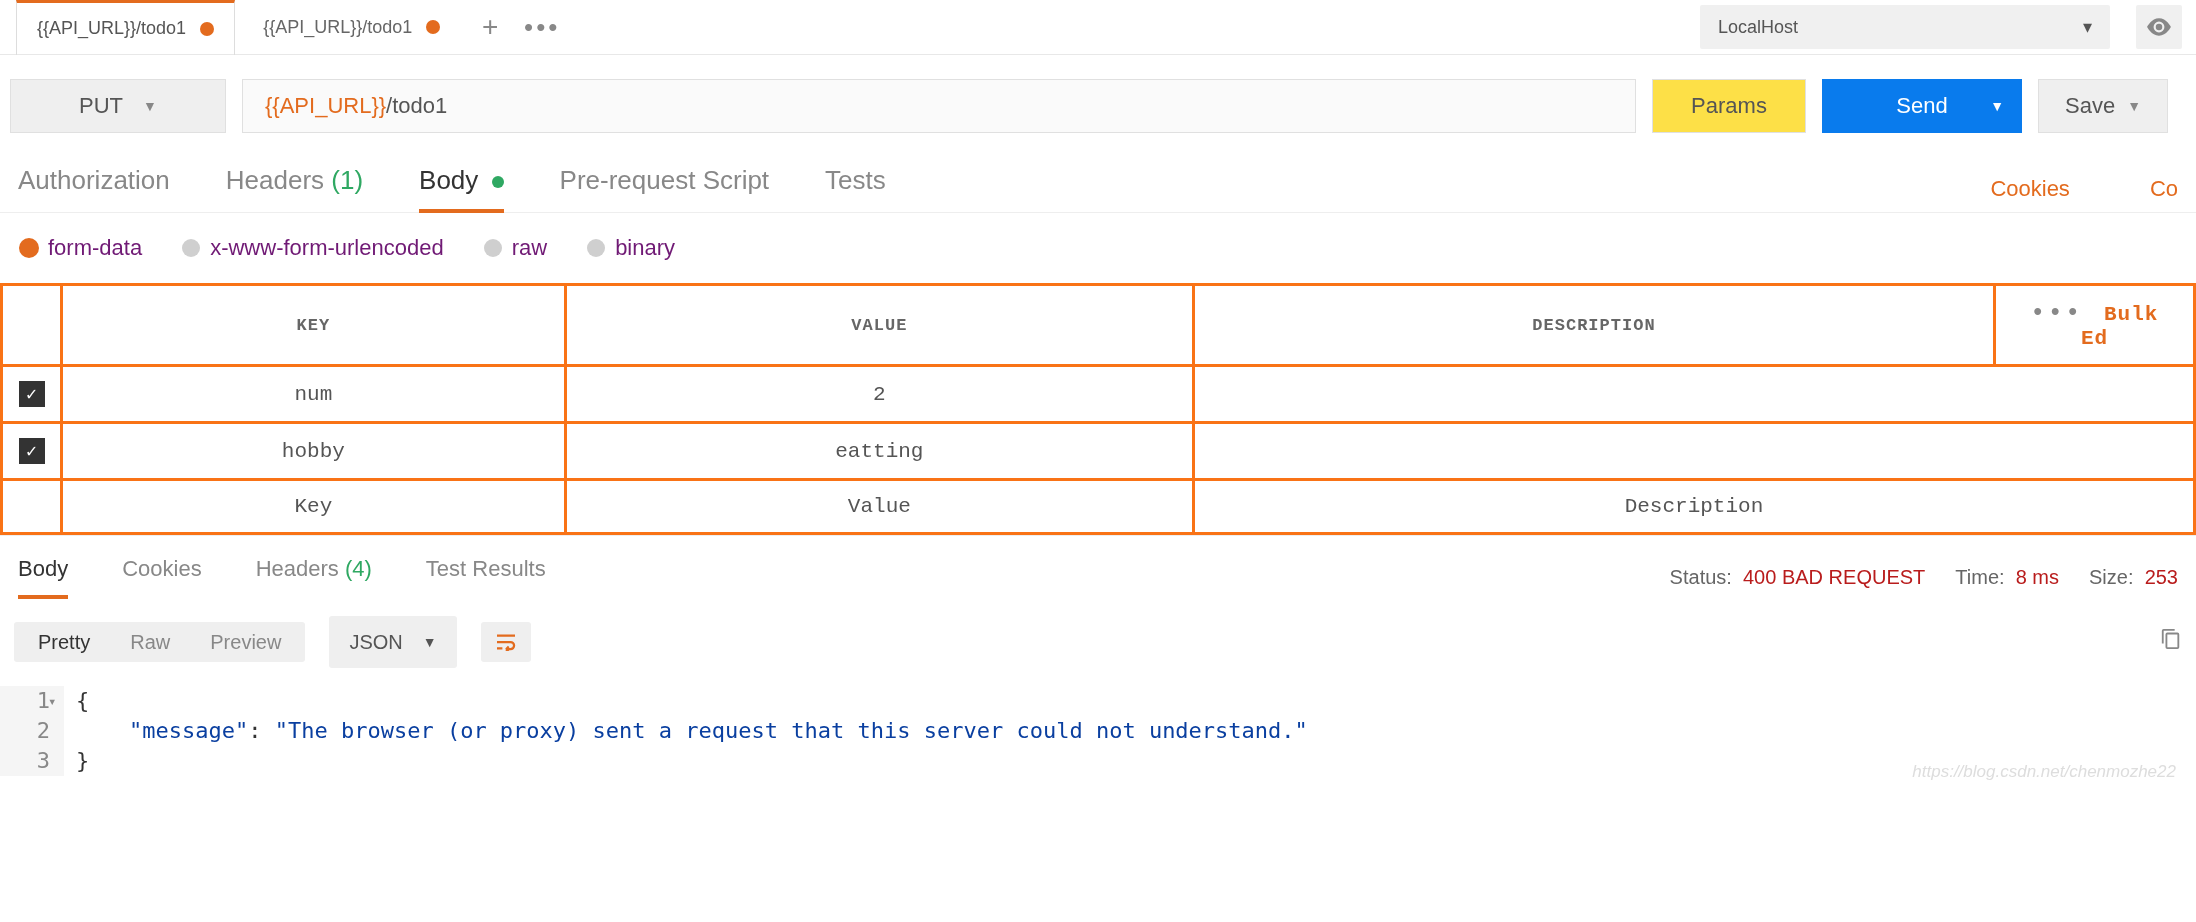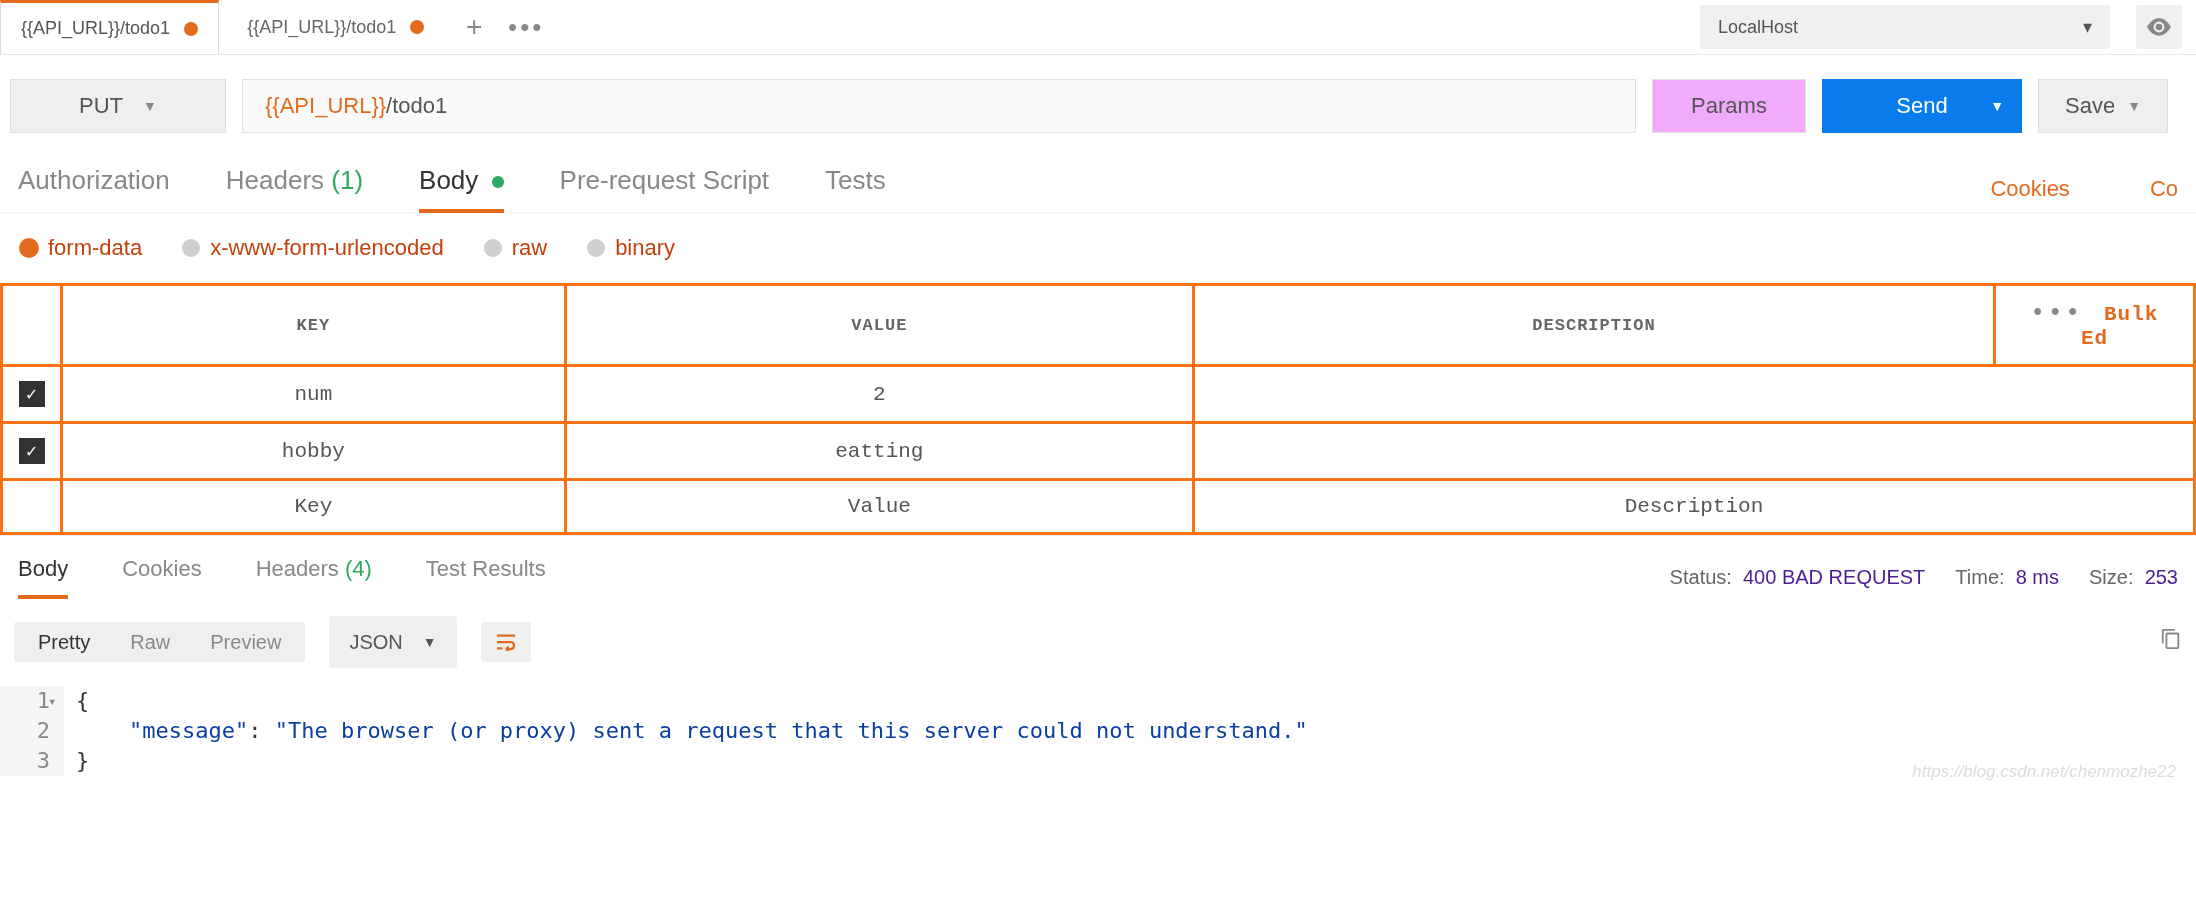--- a/index.html
+++ b/index.html
@@ -1,74 +1,74 @@
 <!DOCTYPE html>
 <html><head>
 <meta charset="utf-8">
 <style>
 * { box-sizing: border-box; margin: 0; padding: 0; }
 body { font-family: -apple-system, BlinkMacSystemFont, "Segoe UI", Arial, sans-serif; font-size: 18px; color: #333; background: #fff; width: 2196px; }
 
 
-.tabs-bar { display: flex; align-items: center; height: 55px; border-bottom: 1px solid #e8e8e8; gap: 8px; padding-left: 0; }
+.tabs-bar { display: flex; align-items: center; height: 55px; border-bottom: 1px solid #e8e8e8; gap: 8px; padding-left: 16px; }
 .tab { display: flex; align-items: center; gap: 14px; padding: 0 20px; height: 55px; color: #666; cursor: pointer; position: relative; }
 .tab.active { border-top: 3px solid #e36b1e; border-right: 1px solid #ddd; border-left: 1px solid #ddd; color: #555; }
 .tab-dot { width: 14px; height: 14px; border-radius: 50%; background: #e36b1e; }
 .add-tab { width: 44px; display:flex; align-items:center; justify-content:center; height: 55px; color: #888; font-size: 28px; cursor: pointer; }
 .tab-menu { width: 44px; display:flex; align-items:center; justify-content:center; color:#888; font-size:26px; letter-spacing:3px; cursor:pointer;}
 .env-area { margin-left: auto; display:flex; gap:26px; align-items:flex-end; padding-right:14px; }
 .env-select { width: 410px; height: 44px; background:#f0f0f0; display:flex; align-items:center; padding:0 18px; justify-content:space-between; color:#555; cursor:pointer; border-radius:2px;}
 .eye-btn { width:46px; height:44px; background:#f0f0f0; display:flex; align-items:center; justify-content:center; color:#888; cursor:pointer; border-radius:2px;}
 
 
 .request-bar { display:flex; gap:16px; padding:24px 28px 16px 10px; align-items:center; }
 .method-select { width:216px; height:54px; background:#efefef; display:flex; align-items:center; justify-content:center; gap:20px; color:#555; font-size:22px; cursor:pointer; border:1px solid #e0e0e0;}
 .method-caret { font-size:14px; color:#888; }
 .url-input { flex:1; height:54px; border:1px solid #e0e0e0; background:#fafafa; display:flex; align-items:center; padding:0 22px; font-size:22px; }
 .url-var { color:#e36b1e; }
 .url-path { color:#555; }
-.params-btn { width:154px; height:54px; background:#f0abfc; border:1px solid #e0e0e0; display:flex; align-items:center; justify-content:center; color:#555; font-size:22px; cursor:pointer;}
+.params-btn { width:154px; height:54px; background:#fde047; border:1px solid #e0e0e0; display:flex; align-items:center; justify-content:center; color:#555; font-size:22px; cursor:pointer;}
 .send-btn { width:200px; height:54px; background:#097bed; color:#fff; display:flex; align-items:center; justify-content:center; font-size:22px; cursor:pointer; position:relative; gap:30px;}
 .send-caret { position:absolute; right:18px; font-size:14px;}
 .save-btn { width:130px; height:54px; background:#efefef; border:1px solid #e0e0e0; display:flex; align-items:center; justify-content:center; gap:12px; font-size:22px; color:#555; cursor:pointer;}
 
 
 .req-tabs { display:flex; gap:56px; padding: 16px 18px 0 18px; border-bottom:1px solid #eee; align-items:center; }
 .req-tab { color:#888; font-size:26px; padding-bottom:16px; cursor:pointer; position:relative;}
 .req-tab.active { color:#333; }
 .req-tab.active::after { content:""; position:absolute; left:0; right:0; bottom:-1px; height:4px; background:#e36b1e;}
 .badge-count { color:#2fa862; }
 .body-dot { display:inline-block; width:12px; height:12px; border-radius:50%; background:#2fa862; margin-left:6px; vertical-align:middle;}
 .cookie-link { margin-left:auto; color:#e36b1e; font-size:22px; cursor:pointer; }
 .cookie-link2 { color:#e36b1e; font-size:22px; cursor:pointer; padding-left:24px;}
 
 
 .body-types { display:flex; gap:40px; padding:22px 20px; align-items:center; }
-.radio { display:flex; align-items:center; gap:10px; color:#c2410c; font-size:22px; cursor:pointer;}
+.radio { display:flex; align-items:center; gap:10px; color:#701a75; font-size:22px; cursor:pointer;}
 .radio-dot { width:18px; height:18px; border-radius:50%; background:#cfcfcf; position:relative;}
 .radio.active .radio-dot { background:#e36b1e; box-shadow:0 0 0 1px #e36b1e;}
 
 
 .ptable { width:100%; border-collapse:collapse; }
 .ptable th, .ptable td { border:3px solid #f97316; padding:14px 18px; text-align:center; font-weight:normal; font-size:21px; color:#555;font-family:Liberation Mono, monospace;}
 .ptable th { font-size:17px; letter-spacing:1px; color:#666; font-weight:600; }
 .check-cell { width:60px; text-align:center; padding:14px 10px !important; }
 .checkbox { width:26px; height:26px; background:#333; display:inline-flex; align-items:center; justify-content:center; color:#fff; font-size:18px;}
 .placeholder { color:#aaa; }
 .extra-actions { text-align:right; }
 .more-dots { color:#888; letter-spacing:3px; font-size:24px; padding-right:10px; cursor:pointer;}
 .bulk-link { color:#e36b1e; font-size:21px; cursor:pointer;}
 
 
 .resp-tabs { display:flex; gap:54px; padding:20px 18px 0 18px; border-top:1px solid #eee; align-items:center;}
 .resp-tab { color:#888; font-size:22px; padding-bottom:16px; cursor:pointer; position:relative;}
 .resp-tab.active { color:#333;}
 .resp-tab.active::after { content:""; position:absolute; left:0; right:0; bottom:-1px; height:4px; background:#e36b1e;}
 .resp-meta { margin-left:auto; display:flex; gap:30px; font-size:20px; color:#666;}
-.meta-val { color:#4c1d95; }
+.meta-val { color:#b91c1c; }
 
 
 .resp-toolbar { display:flex; gap:24px; padding:18px 14px; align-items:center;}
 .view-group { display:flex; background:#efefef; height:40px; border-radius:3px; align-items:center; padding:0 4px;}
 .view-btn { padding:0 20px; color:#888; font-size:20px; cursor:pointer;}
 .view-btn.active { color:#333;}
 .json-select { background:#efefef; height:52px; border-radius:3px; display:flex; align-items:center; padding:0 20px; gap:20px; color:#555; cursor:pointer; font-size:20px;}
 .wrap-btn { width:50px; height:40px; background:#efefef; display:flex; align-items:center; justify-content:center; cursor:pointer; border-radius:3px;}
 .wrap-icon { width:22px; height:18px; }
 .copy-btn { margin-left:auto; color:#888; cursor:pointer; font-size:22px;}

